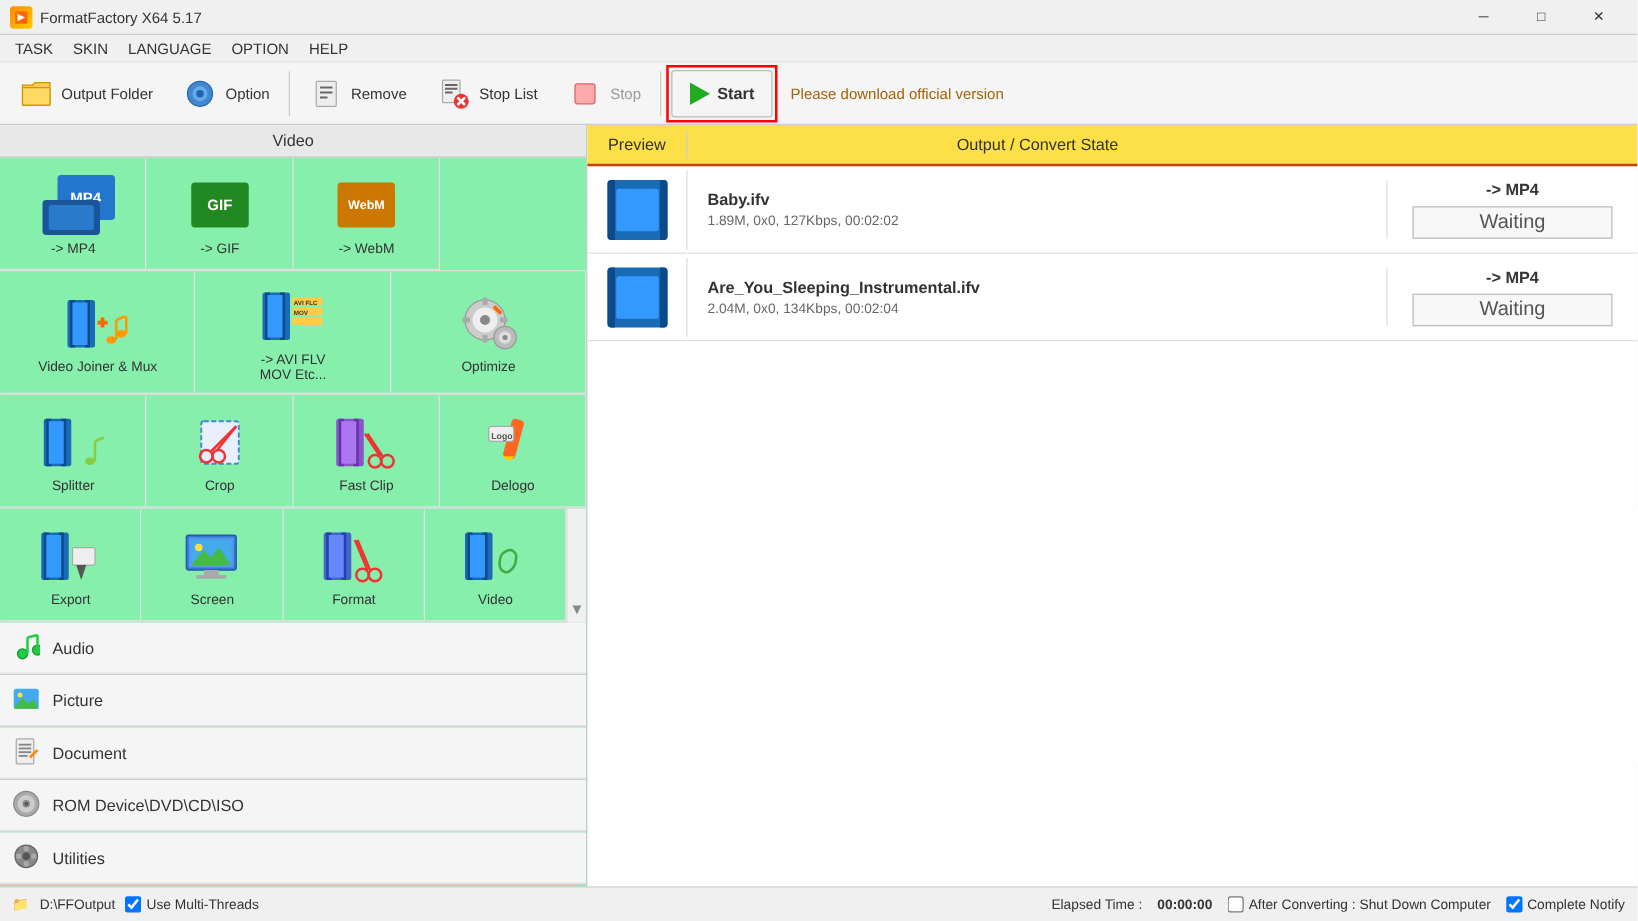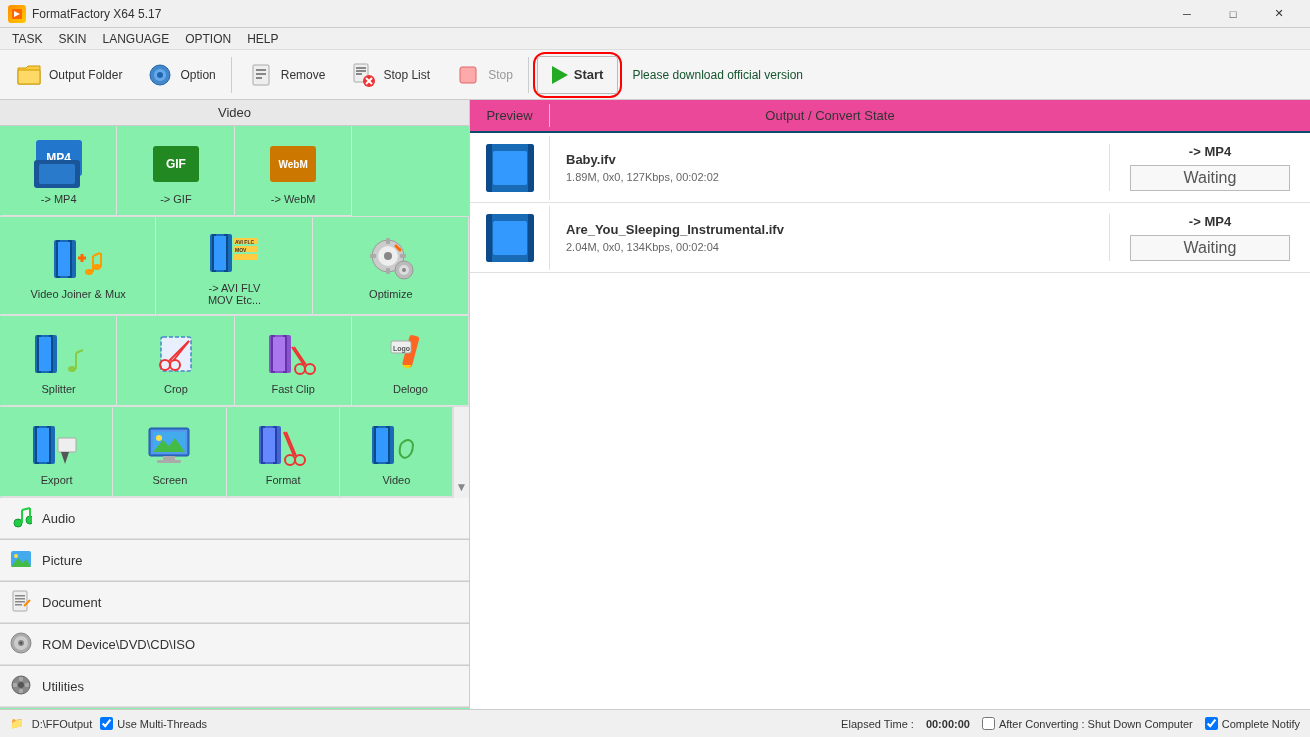--- a/index.html
+++ b/index.html
@@ -58,21 +58,21 @@
       color: #333;
       gap: 6px;
       height: 42px;
     }
     .toolbar-btn .btn-icon { width: 28px; height: 28px; display: flex; align-items: center; justify-content: center; flex-shrink: 0; }
     .toolbar-sep { width: 1px; height: 36px; background: #ccc; margin: 0 2px; }
     
     
     .start-btn-wrapper {
       border: 2px solid #ff0000;
-      border-radius: 12px;
+      border-radius: 0;
       padding: 2px;
     }
     .start-btn {
       display: flex;
       flex-direction: row;
       align-items: center;
       padding: 4px 14px;
       cursor: pointer;
       background: #f5f5f5;
       border: 1px solid #bbb;
@@ -82,21 +82,21 @@
       color: #333;
       gap: 6px;
       height: 38px;
     }
     .play-triangle {
       width: 0; height: 0;
       border-top: 9px solid transparent;
       border-bottom: 9px solid transparent;
       border-left: 16px solid #22aa22;
     }
-    .download-notice { color: #14532d; font-size: 12px; margin-left: 8px; }
+    .download-notice { color: #a16207; font-size: 12px; margin-left: 8px; }
 
     
     #main {
       display: flex;
       height: calc(737px - 28px - 22px - 50px - 28px);
     }
 
     
     #left-panel {
       width: 470px;
@@ -156,22 +156,22 @@
       flex: 1;
       background: #ffffff;
       display: flex;
       flex-direction: column;
     }
 
     
     .table-header {
       display: grid;
       grid-template-columns: 80px 1fr 200px;
-      background: #ec4899;
-      border-bottom: 2px solid #0c4a6e;
+      background: #fde047;
+      border-bottom: 2px solid #c2410c;
       padding: 4px 0;
     }
     .table-header-cell {
       text-align: center;
       font-size: 13px;
       font-weight: 500;
       color: #333;
       padding: 4px 8px;
       border-right: 1px solid #ccc;
     }
@@ -369,21 +369,21 @@
     <div class="video-label">
       <span>Video</span>
     </div>
 
     <div class="left-panel-inner">
 
       <div class="tool-grid">
         <div class="tool-item">
           <div class="tool-icon">
             <div style="position:relative;width:50px;height:48px;">
-              <div style="background:#2277cc;width:46px;height:36px;border-radius:3px;display:flex;align-items:center;justify-content:center;color:white;font-size:12px;font-weight:bold;position:absolute;top:0;left:2px;">MP4</div>
+              <div style="background:#2277cc;width:46px;height:36px;border-radius:3px;display:flex;align-items:center;justify-content:center;color:white;font-size:12px;font-weight:bold;position:absolute;top:0;left:12px;">MP4</div>
               <div style="position:absolute;bottom:0;left:0;width:46px;height:28px;background:#1a5599;border-radius:3px;display:flex;align-items:center;justify-content:center;overflow:hidden;">
                 <svg width="40" height="24" viewBox="0 0 40 24">
                     <rect x="0" y="0" width="40" height="24" fill="#1a5599"></rect>
                     <rect x="2" y="2" width="36" height="20" fill="#2a7acc" rx="2"></rect>
                   </svg>
               </div>
             </div>
           </div>
           <span class="tool-label">-&gt; MP4</span>
         </div>

